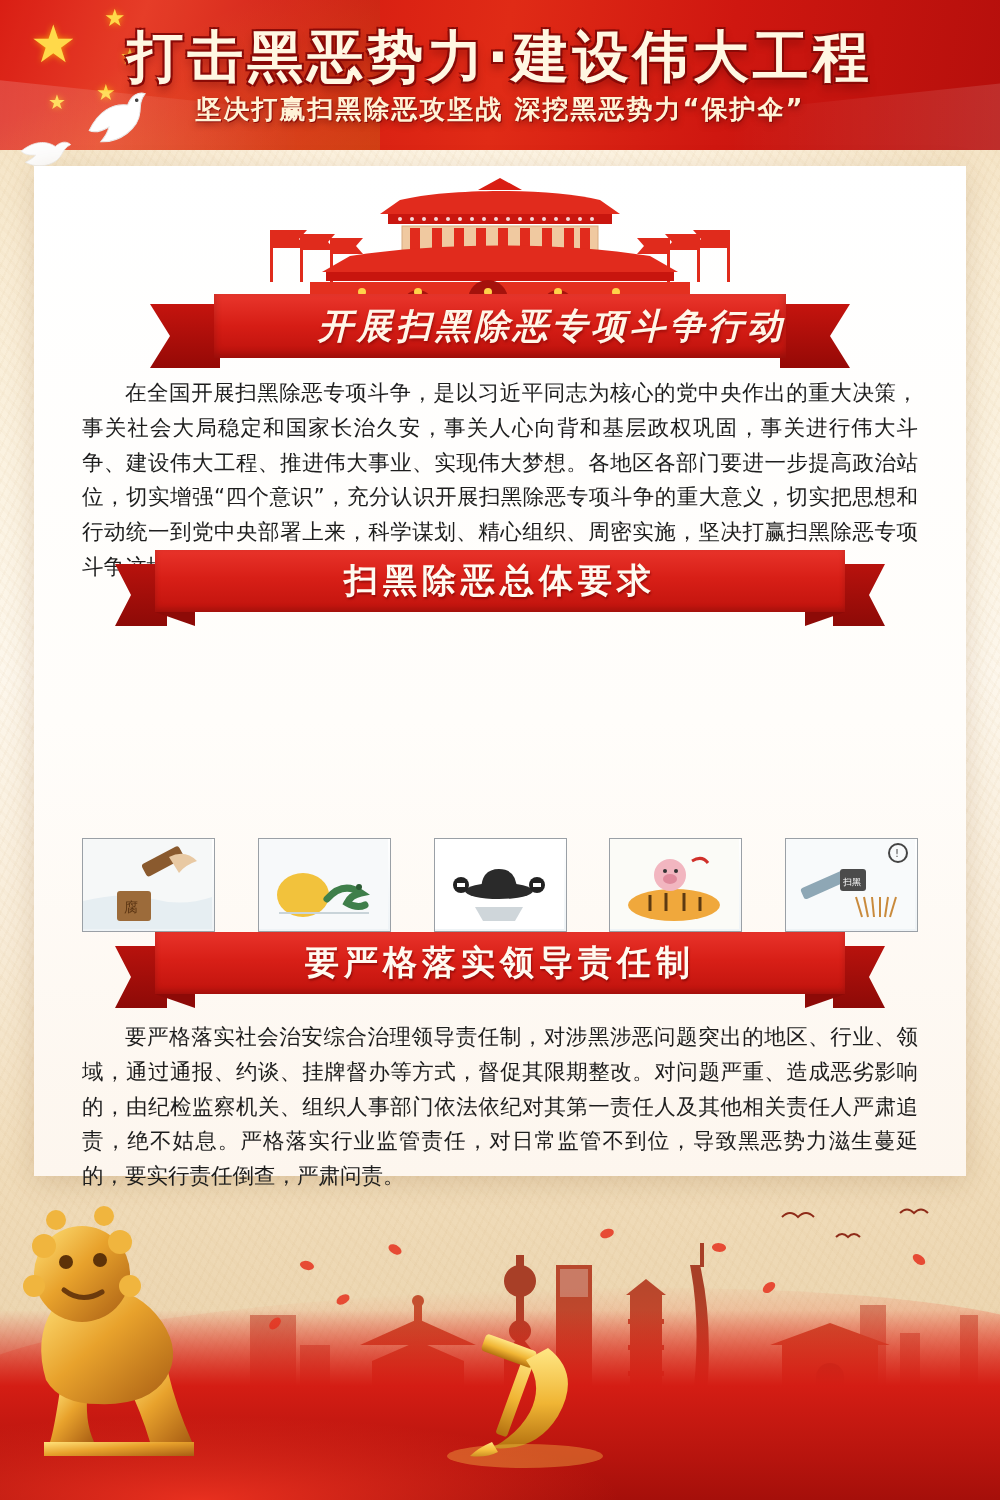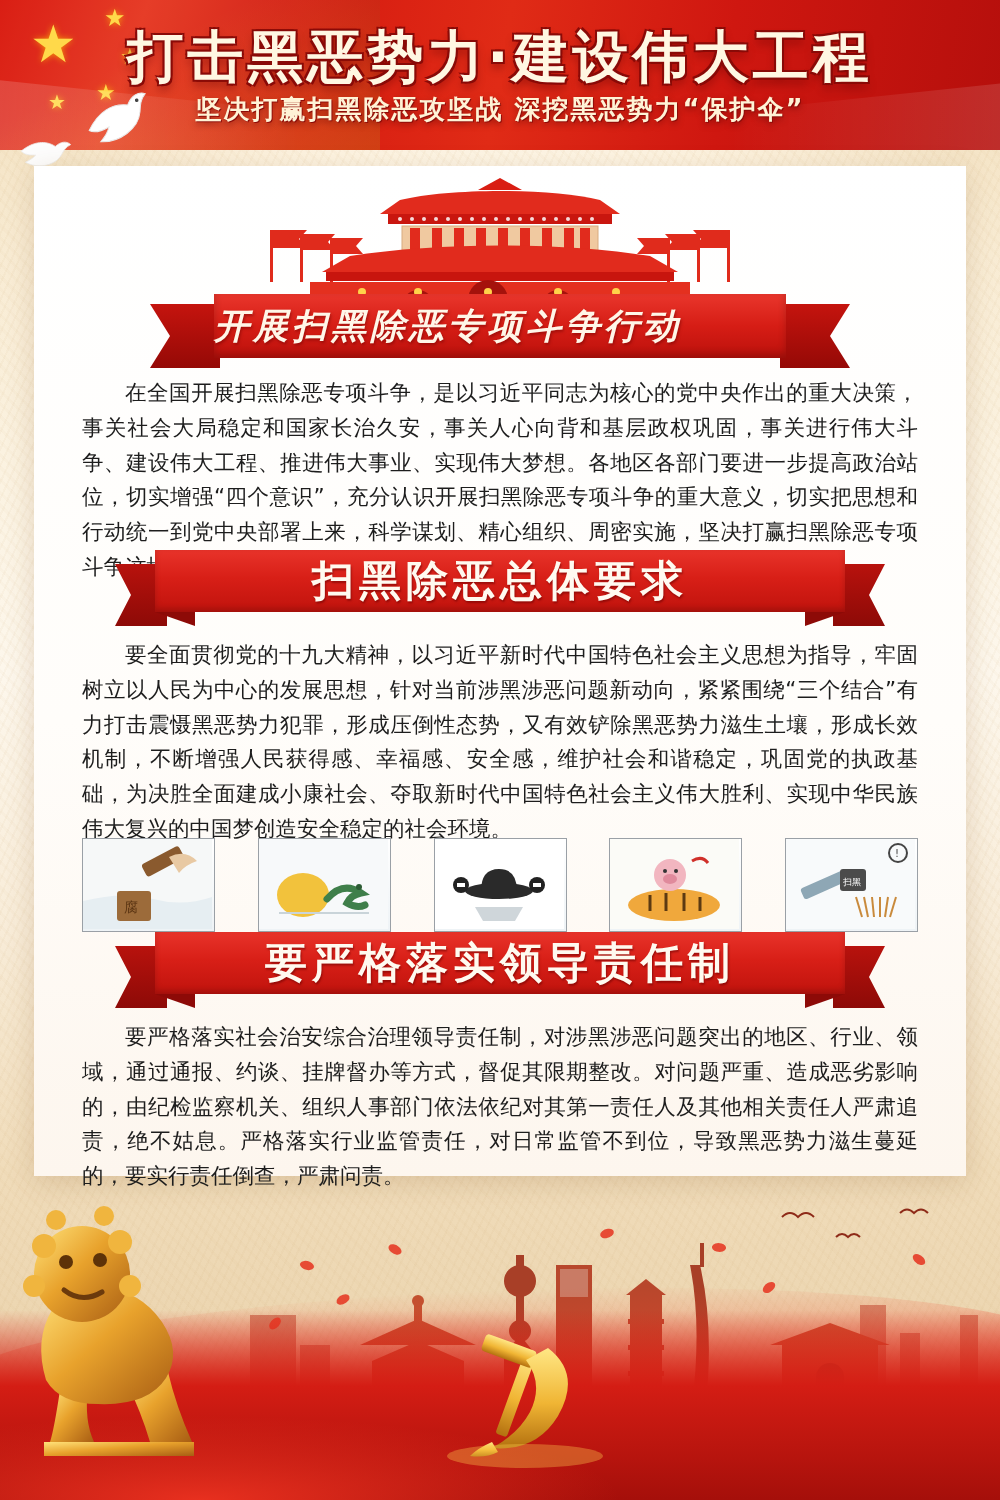--- a/index.html
+++ b/index.html
@@ -143,21 +143,21 @@
   .ribbon .body {
     position: absolute;
     left: 40px; right: 40px; top: 0; height: 62px;
     background: linear-gradient(180deg, #e8332a 0%, #d81f17 45%, #c0130d 100%);
     display: flex; align-items: center; justify-content: center;
     box-shadow: inset 0 -3px 6px rgba(0,0,0,.18);
   }
   .ribbon .body span {
     color: #fffaf0;
     font-weight: bold;
-    font-size: 42px;
+    font-size: 34px;
     letter-spacing: 5px;
     text-shadow: 1px 2px 2px rgba(110,0,0,.55);
     font-family: "DejaVu Sans", "Liberation Sans", sans-serif;
   }
   .ribbon .tail-l, .ribbon .tail-r {
     position: absolute;
     top: 14px;
     width: 52px; height: 62px;
     background: linear-gradient(180deg, #b8120d, #8d0a07);
   }
@@ -172,21 +172,21 @@
 
   
   .gate-ribbon {
     position: absolute;
     left: 50%; top: 128px; transform: translateX(-50%);
     width: 700px; height: 70px;
   }
   .gate-ribbon .gbody {
     position: absolute; left: 64px; right: 64px; top: 0; height: 64px;
     background: linear-gradient(180deg, #e9362c 0%, #d61d15 50%, #bc110c 100%);
-    display: flex; align-items: center; justify-content: flex-start;
+    display: flex; align-items: center; justify-content: flex-end;
     box-shadow: inset 0 -4px 8px rgba(0,0,0,.2);
   }
   .gate-ribbon .gbody span {
     color: #fff6e8;
     font-weight: bold; font-size: 35px; letter-spacing: 4px;
     font-style: italic;
     text-shadow: 1px 2px 3px rgba(110,0,0,.5);
     font-family: "DejaVu Sans", "Liberation Sans", sans-serif;
   }
   .gate-ribbon .gl, .gate-ribbon .gr {
@@ -390,23 +390,20 @@
         <div class="tail-l"></div>
         <div class="tail-r"></div>
         <div class="fold-l"></div>
         <div class="fold-r"></div>
         <div class="body">
           <span>扫黑除恶总体要求</span>
         </div>
       </div>
     </div>
 
-    <div style="position:absolute; left:0; top:472px; width:932px;">
-      <p class="para">要全面贯彻党的十九大精神，以习近平新时代中国特色社会主义思想为指导，牢固树立以人民为中心的发展思想，针对当前涉黑涉恶问题新动向，紧紧围绕“三个结合”有力打击震慑黑恶势力犯罪，形成压倒性态势，又有效铲除黑恶势力滋生土壤，形成长效机制，不断增强人民获得感、幸福感、安全感，维护社会和谐稳定，巩固党的执政基础，为决胜全面建成小康社会、夺取新时代中国特色社会主义伟大胜利、实现中华民族伟大复兴的中国梦创造安全稳定的社会环境。</p>
-    </div>
 
     <div class="strip" style="position:absolute; left:48px; top:654px;">
       <div class="cartoon">
         <svg width="129" height="90" viewBox="0 0 129 90">
           <rect x="0" y="0" width="129" height="90" fill="#f6f8f8"></rect>
           <path d="M0 62 Q40 52 70 60 T129 58 L129 90 L0 90 Z" fill="#e6eef2"></path>
           <rect x="34" y="52" width="34" height="30" rx="3" fill="#9c6b3a"></rect>
           <text x="41" y="73" font-size="14" fill="#5a3412" font-family="DejaVu Sans">腐</text>
           <rect x="58" y="26" width="42" height="14" rx="3" fill="#8a5a2e" transform="rotate(-28 58 26)"></rect>
           <path d="M86 18 q16 -8 28 4 q-12 4 -18 12 z" fill="#e8c9a3"></path>

